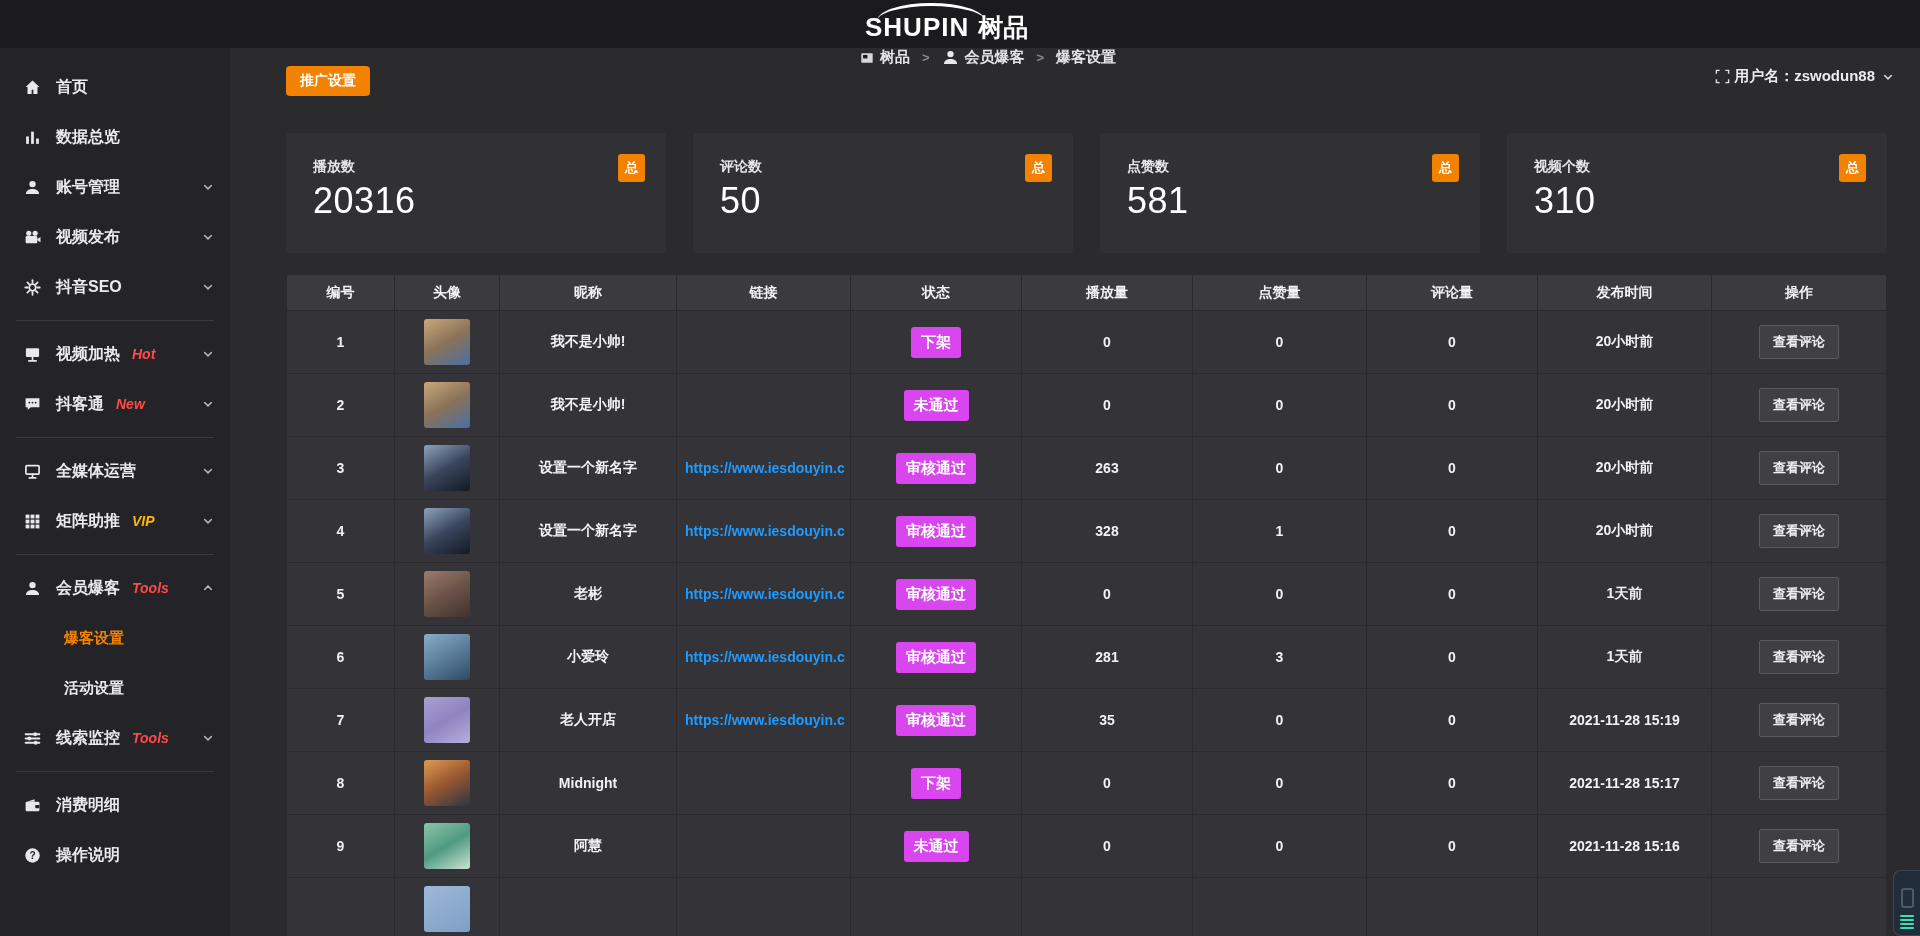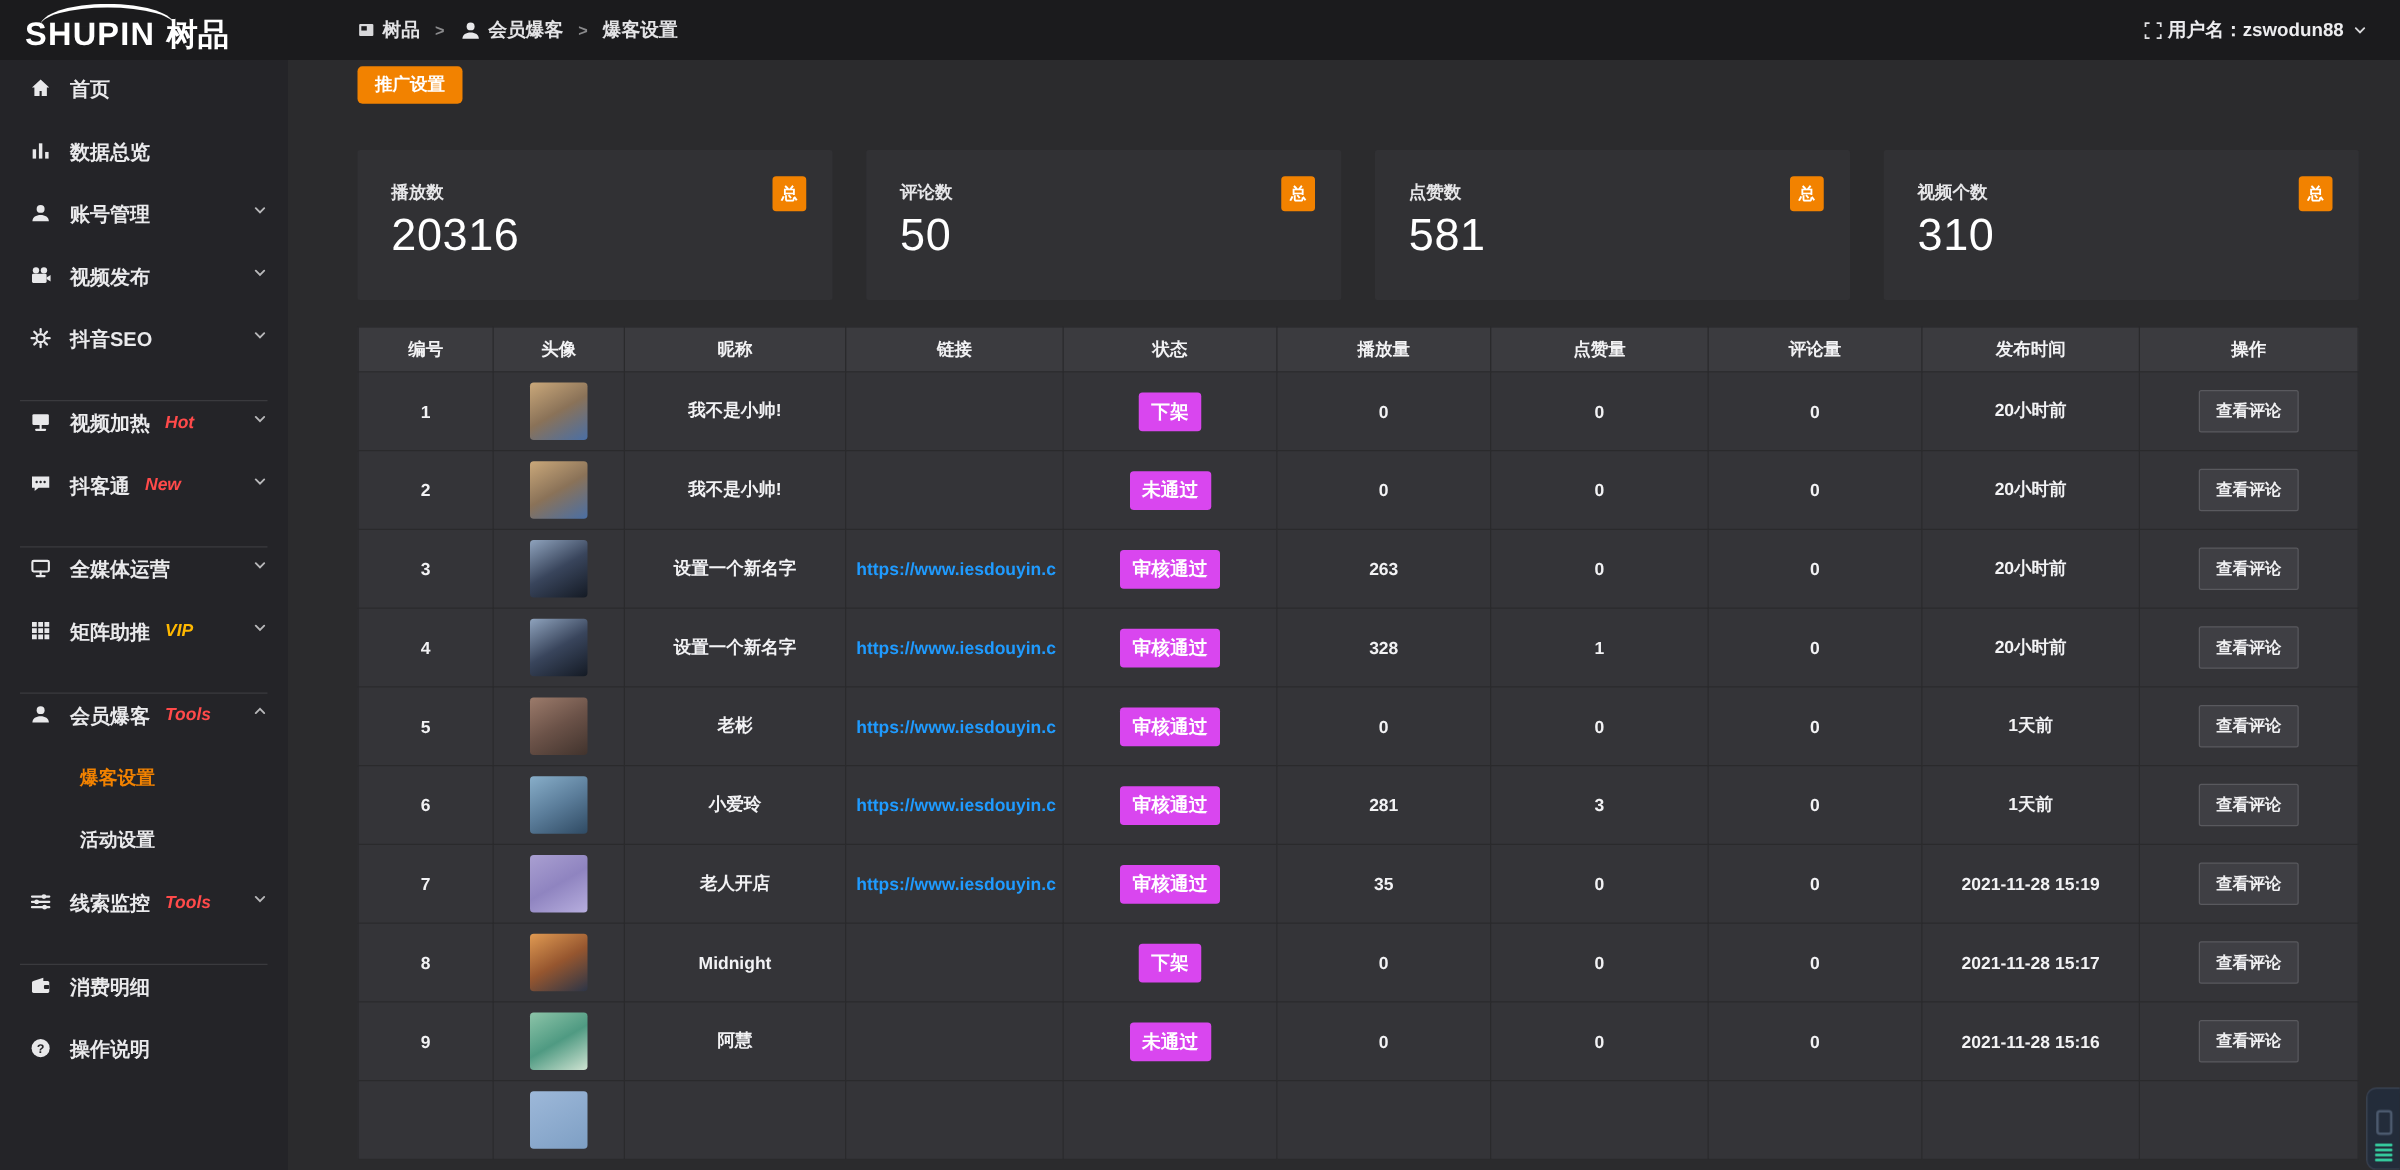--- a/index.html
+++ b/index.html
@@ -1,53 +1,53 @@
 <!DOCTYPE html>
 <html><head>
 <meta charset="utf-8">
 <style>
   * { margin:0; padding:0; box-sizing:border-box; }
   html,body { width:1920px; height:936px; overflow:hidden; background:#2b2b2d;
               font-family:"Liberation Sans", sans-serif; }
 
   
   .topbar { position:fixed; top:0; left:0; width:100%; height:48px; background:#1b1b1d;
-            display:flex; align-items:center; z-index:5; }
+            display:flex; align-items:center; z-index:5;flex-direction:column; }
   .logo { width:230px; padding-left:20px; display:flex; align-items:center; gap:9px; position:relative; height:48px; }
   .logo-arc { position:absolute; left:32px; top:3px; width:108px; height:18px;
               border-top:3px solid #fff; border-radius:50% 50% 0 0 / 100% 100% 0 0; }
   .logo-en { font-size:26px; font-weight:bold; color:#fff; letter-spacing:1px; line-height:48px; padding-top:6px; }
   .logo-cn { font-size:25px; font-weight:bold; color:#fff; padding-top:6px; }
   .crumbs { margin-left:56px; display:flex; align-items:center; gap:12px; }
   .crumb { display:flex; align-items:center; gap:6px; color:#e4e4e6; font-size:15px; font-weight:bold; cursor:pointer; }
   .crumb.current { cursor:default; }
   .crumb-icon { display:flex; }
   .crumb-sep { color:#8a8a8c; font-size:13px; font-weight:bold; }
   .topbar-right { margin-left:auto; display:flex; align-items:center; gap:4px; padding-right:26px;
                   color:#ececee; font-size:15px; font-weight:bold; }
   .fs-icon { display:flex; cursor:pointer; }
   .user-menu { display:flex; align-items:center; gap:7px; cursor:pointer; }
 
   
   .sidebar { position:fixed; top:48px; bottom:0; left:0; width:230px; background:#242428; padding-top:14px; }
-  .sb-item { display:flex; height:50px; padding:0 16px 0 24px; cursor:pointer; }
+  .sb-item { display:flex; align-items:center; height:50px; padding:0 16px 0 24px; cursor:pointer; }
   .sb-icon { width:17px; height:17px; margin-right:15px; display:flex; flex:none; }
   .sb-label { font-size:16px; font-weight:bold; color:#eaeaec; white-space:nowrap; }
   .sb-badge { font-style:italic; font-weight:bold; font-size:14px; margin-left:12px; }
   .sb-chevron { margin-left:auto; display:flex; }
   .sb-chevron.up svg { transform:rotate(180deg); }
   .sb-item.sub { padding-left:64px; }
   .sb-item.sub .sb-label { font-size:15px; }
   .sb-item.active .sb-label { color:#f28200; }
   .sb-divider { height:1px; background:#3a3a3e; margin:8px 16px; }
 
   
   .content { margin-left:230px; padding:53px 33px 0 56px; }
   .btn-promo { background:#f28200; color:#fff; border:none; border-radius:4px; height:30px; padding:0 14px;
-               font-size:14px; font-weight:bold; cursor:pointer; font-family:inherit; }
+               font-size:14px; font-weight:bold; cursor:pointer; font-family:inherit;margin-top:13px; }
 
   .stats-row { display:flex; gap:27px; margin-top:37px; }
   .stat-card { flex:1; height:120px; background:#313134; position:relative; padding:25px 27px; border-radius:2px; }
   .stat-label { font-size:14px; font-weight:bold; color:#e7e7e9; }
   .stat-value { font-size:36px; color:#fff; margin-top:4px; letter-spacing:.5px; }
   .stat-badge { position:absolute; top:21px; right:21px; background:#f28200; color:#fff; font-size:13px;
                 font-weight:bold; padding:5px 7px; border-radius:3px; }
 
   .table-wrap { margin-top:21px; }
   table { width:100%; border-collapse:collapse; table-layout:fixed; background:#343438; }

